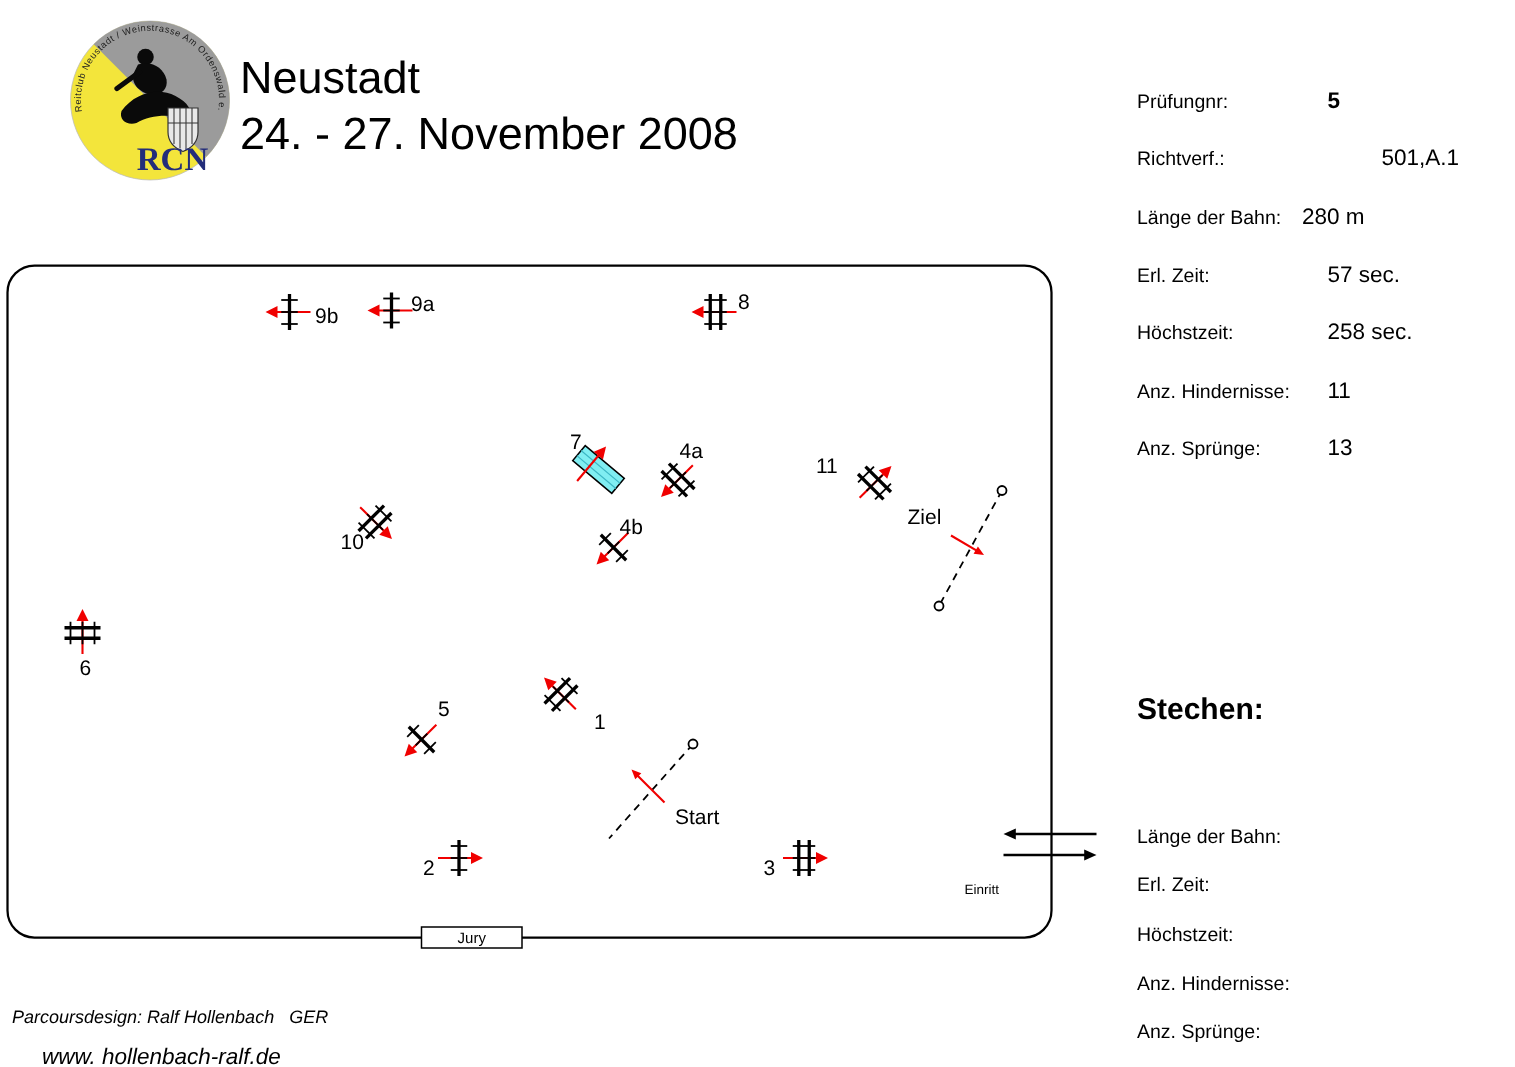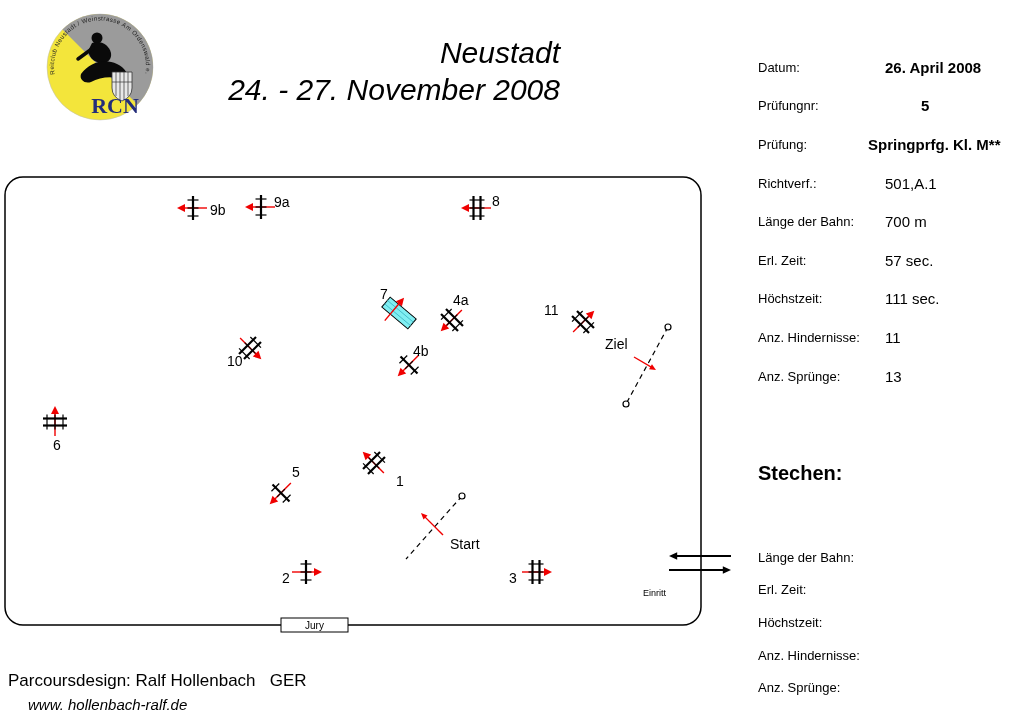--- a/index.html
+++ b/index.html
@@ -1,32 +1,32 @@
 <!DOCTYPE html>
 <html><head>
 <meta charset="utf-8">
 <style>
   html,body{margin:0;padding:0;background:#fff;}
   .page{position:relative;width:1010px;height:711px;background:#fff;
         font-family:"Liberation Sans",sans-serif;overflow:hidden;}
   .logo{position:absolute;left:45px;top:12px;width:110px;height:110px;}
-  .title{position:absolute;left:160px;top:34px;width:400px;text-align:right;
-         font-style:italic;font-size:30px;line-height:37px;color:#000;}
+  .title{position:absolute;left:160px;top:34px;width:400px;text-align:left;
+         font-size:30px;line-height:37px;color:#000;}
   .info-panel{position:absolute;left:758px;top:48px;width:252px;height:655px;}
   .info-row{display:flex;align-items:center;height:38.6px;}
   .info-label{display:inline-block;width:127px;font-size:13px;color:#000;}
   .info-value{font-size:15px;color:#000;}
   .info-value.bold{font-weight:bold;}
   #info-rows .info-row:nth-child(2) .info-value{margin-left:36px;}
   #info-rows .info-row:nth-child(3) .info-value{margin-left:-17px;}
   .stechen-head{position:absolute;left:0;top:414px;font-size:20px;font-weight:bold;}
   #stechen-rows{position:absolute;left:0;top:493px;width:252px;}
   #stechen-rows .info-row{height:32.6px;}
   #course{position:absolute;left:0;top:0;}
-  .footer1{position:absolute;left:8px;top:671px;font-size:17px;}
+  .footer1{position:absolute;left:8px;top:671px;font-size:12px;font-style:italic;}
   .footer2{position:absolute;left:28px;top:696px;font-size:15px;font-style:italic;}
 </style>
 </head>
 <body>
 
 <div class="page">
 
   <div class="logo">
     <svg width="110" height="110" viewBox="0 0 110 110">
       <defs>
@@ -54,46 +54,38 @@
   </div>
 
   <div class="title">
     <div>Neustadt</div>
     <div>24. - 27. November 2008</div>
   </div>
 
   <div class="info-panel">
     <div id="info-rows">
         <div class="info-row">
-          <span class="info-label">Datum:</span>
-          <span class="info-value bold">26. April 2008</span>
-        </div>
-        <div class="info-row">
           <span class="info-label">Prüfungnr:</span>
           <span class="info-value bold">5</span>
         </div>
         <div class="info-row">
-          <span class="info-label">Prüfung:</span>
-          <span class="info-value bold">Springprfg. Kl. M**</span>
-        </div>
-        <div class="info-row">
           <span class="info-label">Richtverf.:</span>
           <span class="info-value">501,A.1</span>
         </div>
         <div class="info-row">
           <span class="info-label">Länge der Bahn:</span>
-          <span class="info-value">700 m</span>
+          <span class="info-value">280 m</span>
         </div>
         <div class="info-row">
           <span class="info-label">Erl. Zeit:</span>
           <span class="info-value">57 sec.</span>
         </div>
         <div class="info-row">
           <span class="info-label">Höchstzeit:</span>
-          <span class="info-value">111 sec.</span>
+          <span class="info-value">258 sec.</span>
         </div>
         <div class="info-row">
           <span class="info-label">Anz. Hindernisse:</span>
           <span class="info-value">11</span>
         </div>
         <div class="info-row">
           <span class="info-label">Anz. Sprünge:</span>
           <span class="info-value">13</span>
         </div>
       </div>

